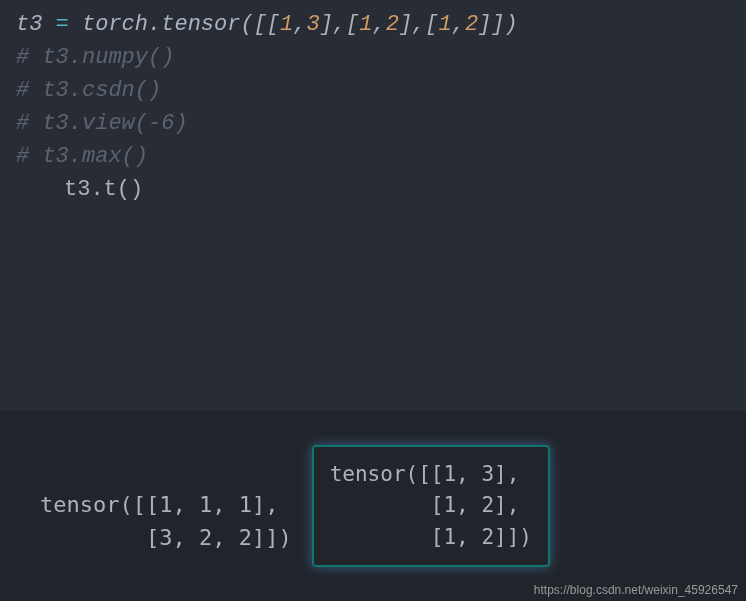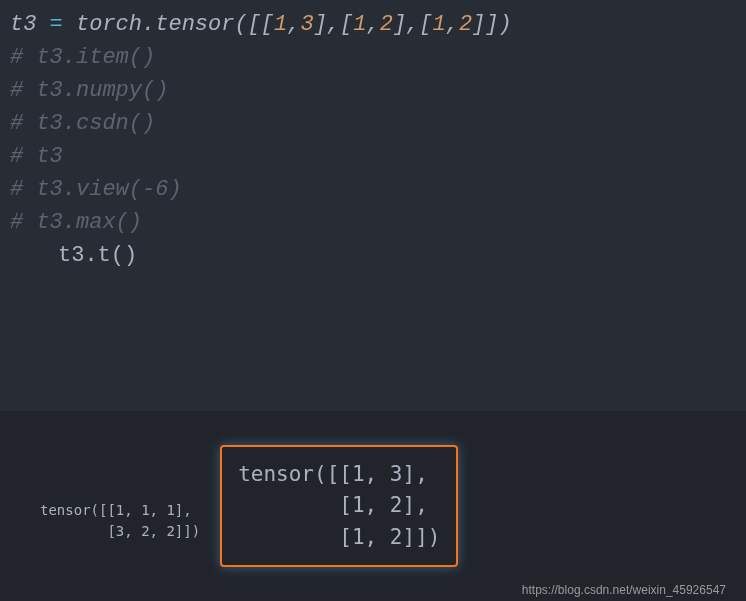--- a/index.html
+++ b/index.html
@@ -9,21 +9,21 @@
     }
     body {
       width: 746px;
       height: 601px;
       background: #282c34;
       font-family: 'Consolas', 'Monaco', 'Courier New', monospace;
       font-size: 22px;
       overflow: hidden;
     }
     .code-area {
-      padding: 8px 10px;
+      padding: 8px 16px;
       line-height: 1.5;
       font-style: italic;
     }
     .code-line {
       white-space: pre;
     }
     .token-var { color: #abb2bf; font-style: italic; }
     .token-op { color: #56b6c2; font-style: italic; }
     .token-text { color: #abb2bf; font-style: italic; }
     .token-num { color: #d19a66; font-style: italic; }
@@ -38,58 +38,56 @@
       right: 0;
       height: 190px;
       background: #21252b;
       display: flex;
       align-items: center;
       padding: 20px 40px;
     }
     .output-left {
       color: #abb2bf;
       font-family: 'Consolas', 'Monaco', monospace;
-      font-size: 14px;
+      font-size: 22px;
       white-space: pre;
       line-height: 1.5;
       flex: 0 0 auto;
       margin-right: 20px;
       margin-top: 30px;
     }
     .output-right {
-      border: 2px solid #f97316;
+      border: 2px solid #0f766e;
       box-shadow: 0 0 12px rgba(88, 150, 220, 0.5);
       border-radius: 4px;
       padding: 12px 16px;
       color: #abb2bf;
       font-family: 'Consolas', 'Monaco', monospace;
       font-size: 21px;
       white-space: pre;
       line-height: 1.5;
       flex: 0 0 auto;
     }
     .watermark {
       position: absolute;
       bottom: 4px;
-      right: 20px;
+      right: 8px;
       color: #999;
       font-size: 12px;
       font-family: Arial, sans-serif;
       font-style: normal;
     }
   </style>
 </head>
 <body>
 
 <div class="code-area">
   <div class="code-line"><span class="token-var">t3 </span><span class="token-op">=</span><span class="token-text"> torch.tensor([[</span><span class="token-num">1</span><span class="token-text">,</span><span class="token-num">3</span><span class="token-text">],[</span><span class="token-num">1</span><span class="token-text">,</span><span class="token-num">2</span><span class="token-text">],[</span><span class="token-num">1</span><span class="token-text">,</span><span class="token-num">2</span><span class="token-text">]])</span></div>
-  <div class="code-line"><span class="token-comment"># t3.item()</span></div>
   <div class="code-line"><span class="token-comment"># t3.numpy()</span></div>
   <div class="code-line"><span class="token-comment"># t3.csdn()</span></div>
-  <div class="code-line"><span class="token-comment"># t3</span></div>
   <div class="code-line"><span class="token-comment"># t3.view(-6)</span></div>
   <div class="code-line"><span class="token-comment"># t3.max()</span></div>
   <div class="code-line noital"><span class="token-var">t3.t()</span></div>
 </div>
 
 <div class="output-area">
   <div class="output-left">tensor([[1, 1, 1],
         [3, 2, 2]])</div>
   <div class="output-right">tensor([[1, 3],
         [1, 2],

